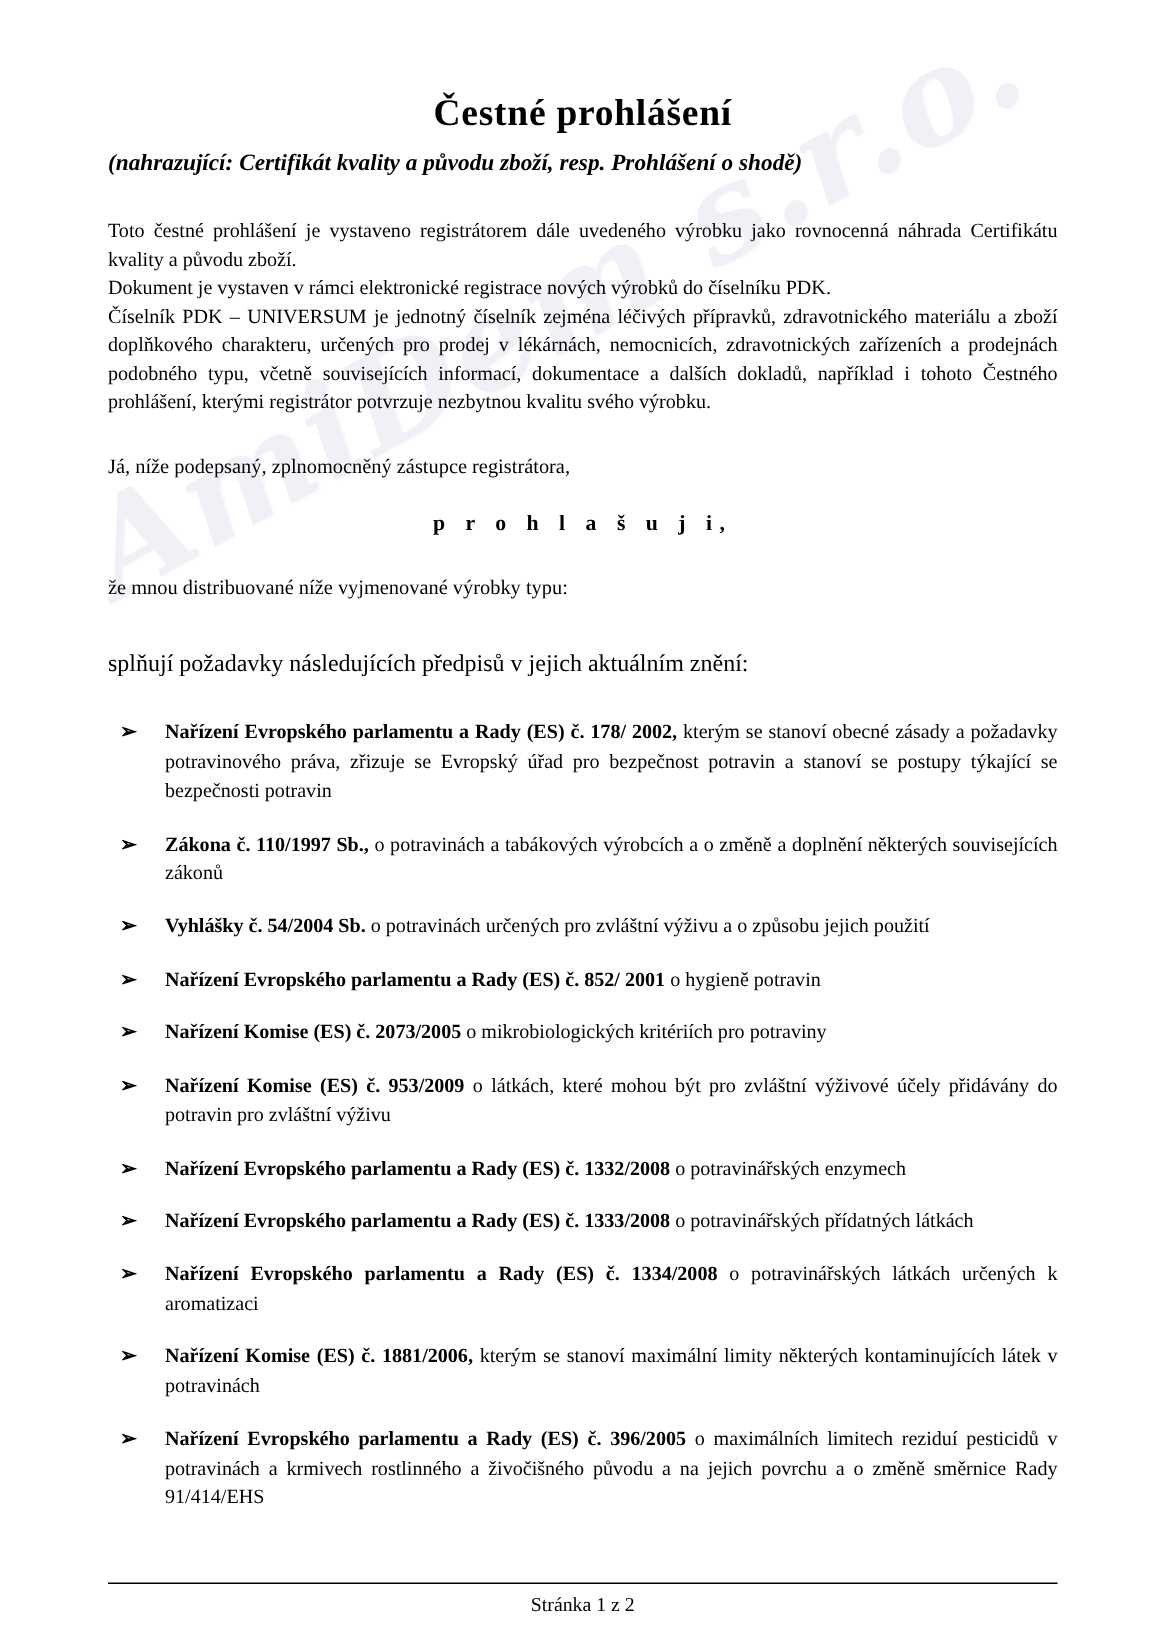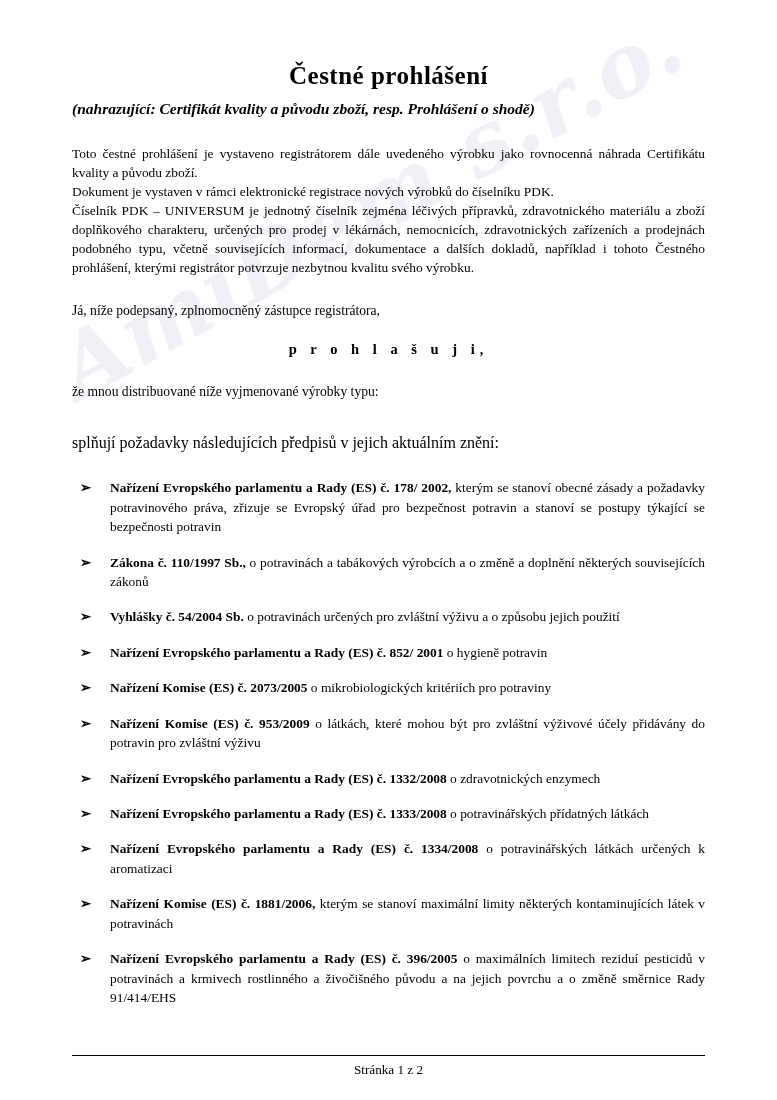--- a/index.html
+++ b/index.html
@@ -190,21 +190,21 @@
       <li>
         <span class="bullet">➢</span>
         <span class="b">Nařízení Komise (ES) č. 2073/2005</span><span> o mikrobiologických kritériích pro potraviny</span>
       </li>
       <li>
         <span class="bullet">➢</span>
         <span class="b">Nařízení Komise (ES) č. 953/2009</span><span> o látkách, které mohou být pro zvláštní výživové účely přidávány do potravin pro zvláštní výživu</span>
       </li>
       <li>
         <span class="bullet">➢</span>
-        <span class="b">Nařízení Evropského parlamentu a Rady (ES) č. 1332/2008</span><span> o zdravotnických enzymech</span>
+        <span class="b">Nařízení Evropského parlamentu a Rady (ES) č. 1332/2008</span><span> o potravinářských enzymech</span>
       </li>
       <li>
         <span class="bullet">➢</span>
         <span class="b">Nařízení Evropského parlamentu a Rady (ES) č. 1333/2008</span><span> o potravinářských přídatných látkách</span>
       </li>
       <li>
         <span class="bullet">➢</span>
         <span class="b">Nařízení Evropského parlamentu a Rady (ES) č. 1334/2008</span><span> o potravinářských látkách určených k aromatizaci</span>
       </li>
       <li>

